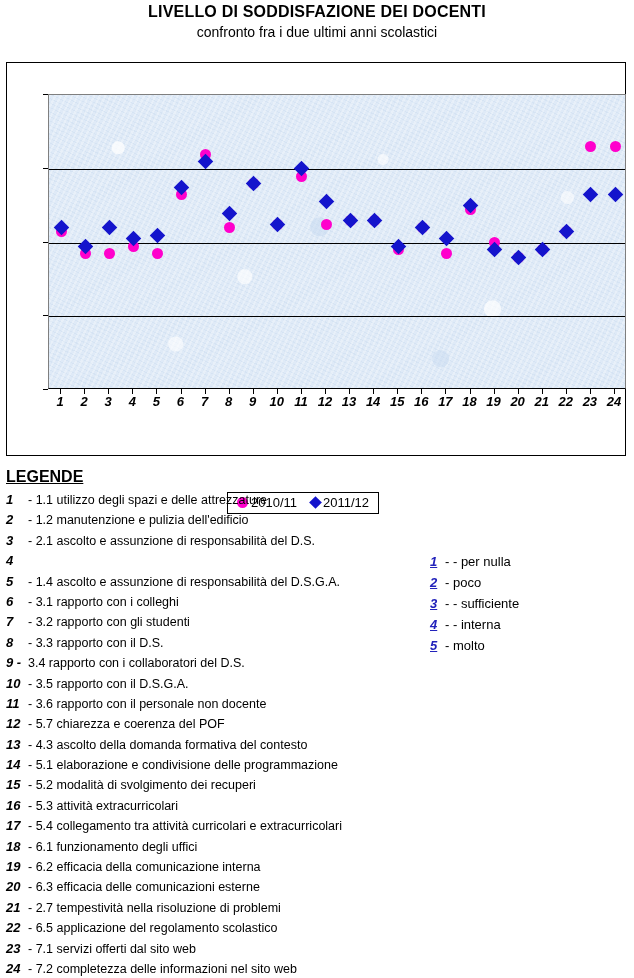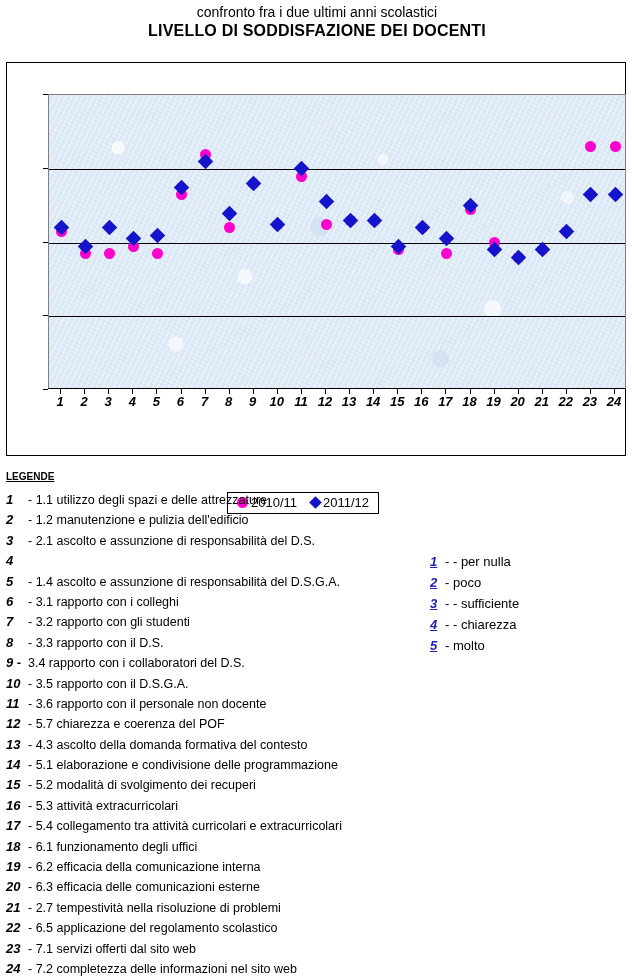--- a/index.html
+++ b/index.html
@@ -81,21 +81,21 @@
     font-size:13px;line-height:15px;
   }
   .leg-entry{display:flex;align-items:center;gap:3px;white-space:nowrap;}
   .leg-mk{width:11px;height:11px;display:inline-block;}
   .leg-mk.circ{background:#ff00cc;border-radius:50%;}
   .leg-mk.diam{background:#1414cc;transform:rotate(45deg);width:9px;height:9px;}
 
   
   #legende-title{
     position:absolute;left:6px;top:470px;
-    font-size:10px;font-weight:bold;text-decoration:underline;line-height:14px;
+    font-size:16px;font-weight:bold;text-decoration:underline;line-height:14px;
   }
   #legende-list{position:absolute;left:6px;top:492px;width:420px;}
   .leg-row{display:flex;align-items:baseline;height:20.4px;white-space:nowrap;}
   .leg-num{
     font-size:13px;font-weight:bold;font-style:italic;
     min-width:22px;text-align:left;
   }
   .leg-txt{font-size:12.5px;}
 
   
@@ -104,22 +104,22 @@
   .scale-num{
     font-size:13px;font-weight:bold;font-style:italic;
     color:#2222bb;text-decoration:underline;min-width:15px;
   }
   .scale-txt{font-size:13px;}
 </style>
 </head>
 <body>
 
 <div id="title-block">
+  <div id="chart-title">LIVELLO DI SODDISFAZIONE DEI DOCENTI</div>
   <div id="chart-subtitle">confronto fra i due ultimi anni scolastici</div>
-  <div id="chart-title">LIVELLO DI SODDISFAZIONE DEI DOCENTI</div>
 </div>
 
 <div id="chart-frame">
 
   <div id="plot-area">
     <div id="plot-texture"></div>
     <div id="gridlines">
         <div class="gridline" style="top: 221.3px;"></div>
         <div class="gridline" style="top: 147.5px;"></div>
         <div class="gridline" style="top: 73.8px;"></div>
@@ -352,19 +352,19 @@
     <div class="scale-row">
       <span class="scale-num">2</span>
       <span class="scale-txt">- poco</span>
     </div>
     <div class="scale-row">
       <span class="scale-num">3</span>
       <span class="scale-txt">- - sufficiente</span>
     </div>
     <div class="scale-row">
       <span class="scale-num">4</span>
-      <span class="scale-txt">- -  chiarezza</span>
+      <span class="scale-txt">- -  interna</span>
     </div>
     <div class="scale-row">
       <span class="scale-num">5</span>
       <span class="scale-txt">- molto</span>
     </div>
   </div>
 
 </body></html>

